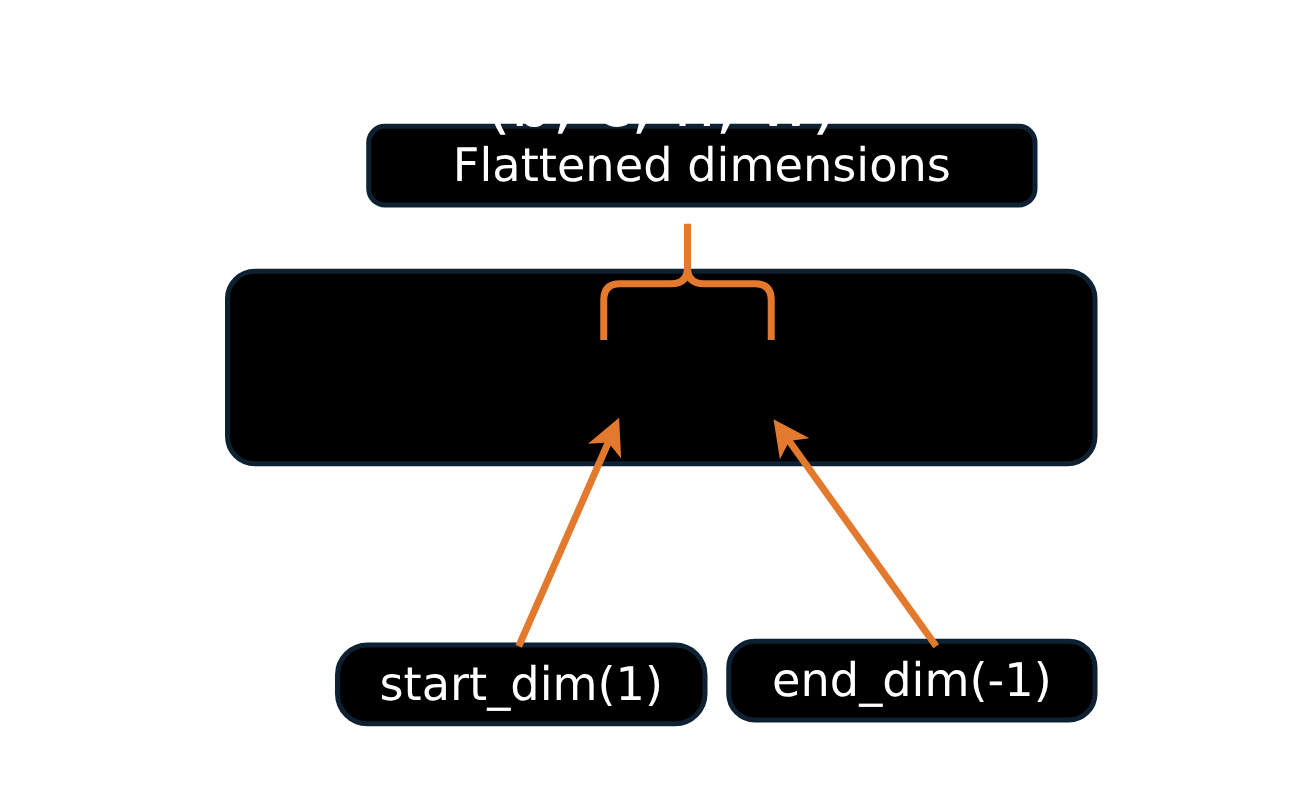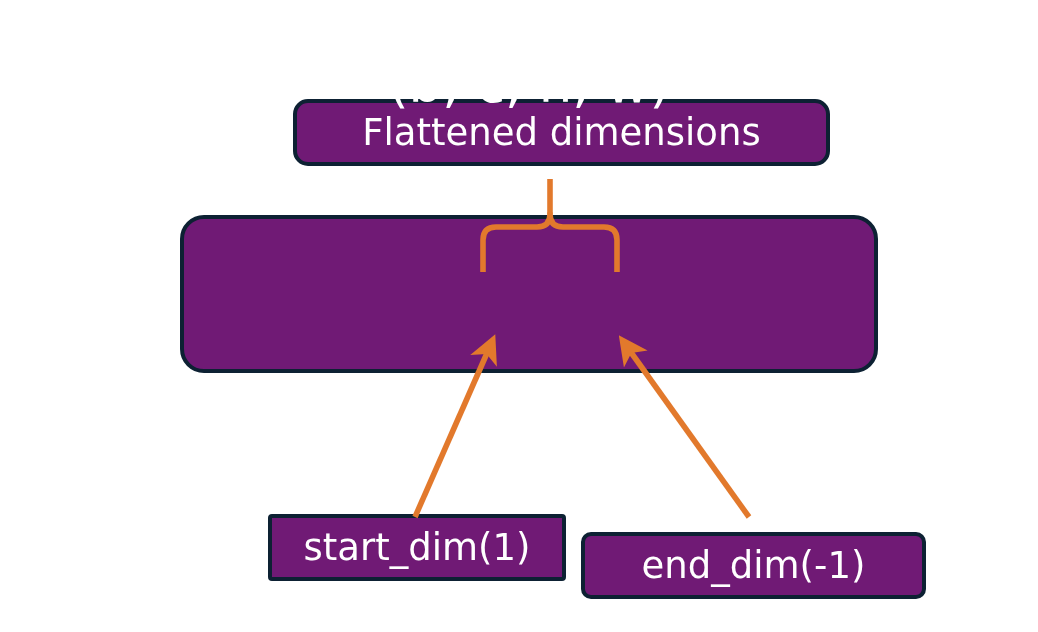--- a/index.html
+++ b/index.html
@@ -13,21 +13,21 @@
   #canvas {
     position: relative;
     width: 1038px;
     height: 632px;
     background: #ffffff;
     overflow: hidden;
   }
   .node {
     position: absolute;
     box-sizing: border-box;
-    background: #701a75;
+    background: #000000;
     border: 4px solid #0d2133;
     display: flex;
     align-items: center;
     justify-content: center;
     color: #ffffff;
     font-family: "DejaVu Sans", sans-serif;
     font-weight: 400;
     letter-spacing: 0px;
     text-align: center;
     line-height: 1;
@@ -59,30 +59,30 @@
     color: #ffffff;
     line-height: 1;
     z-index: 4;
     padding-left: 20px;
   }
   #node-start-dim {
     left: 268px;
     top: 514px;
     width: 298px;
     height: 67px;
-    border-radius: 4px;
+    border-radius: 26px;
     font-size: 37px;
     text-align: center;
   }
   #node-end-dim {
     left: 581px;
-    top: 532px;
-    width: 345px;
+    top: 511px;
+    width: 297px;
     height: 67px;
-    border-radius: 10px;
+    border-radius: 23px;
     font-size: 37px;
   }
   #connectors {
     position: absolute;
     left: 0;
     top: 0;
     width: 1038px;
     height: 632px;
     z-index: 3;
     pointer-events: none;

